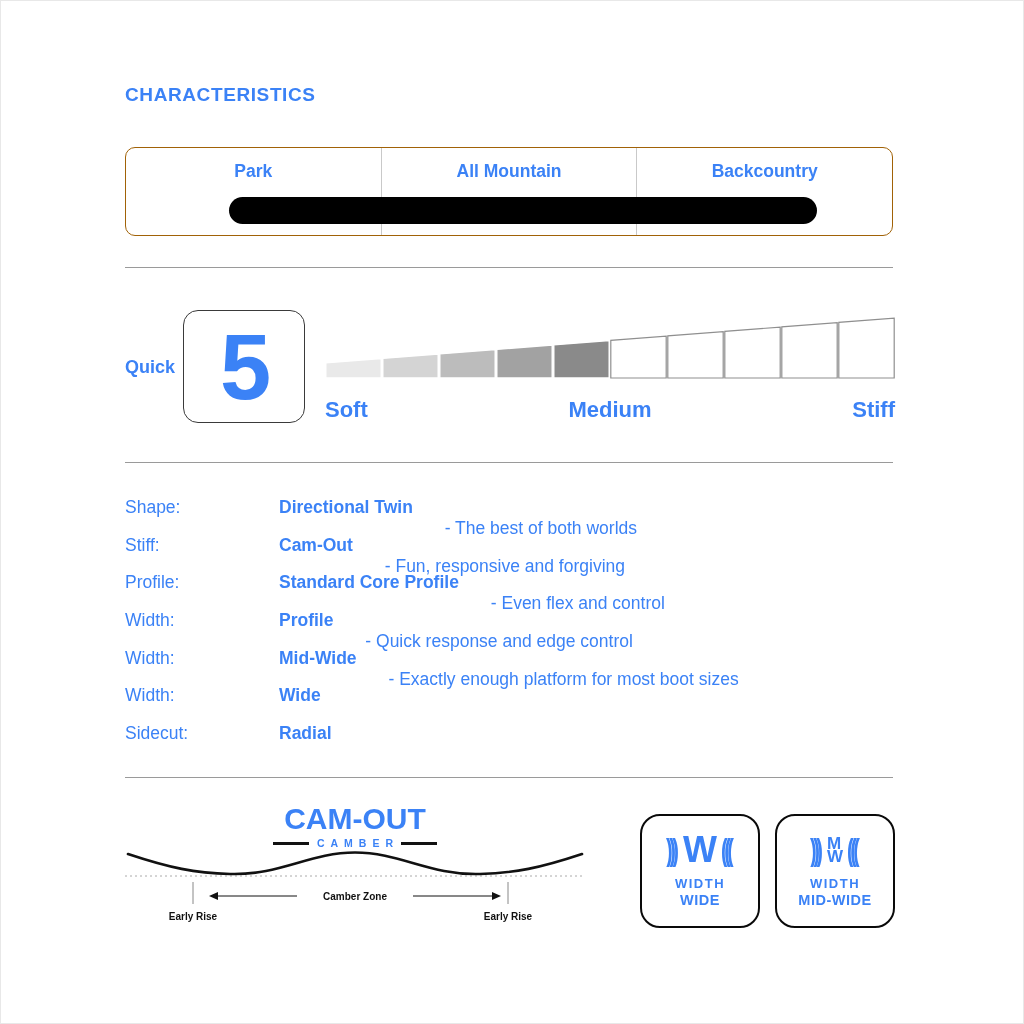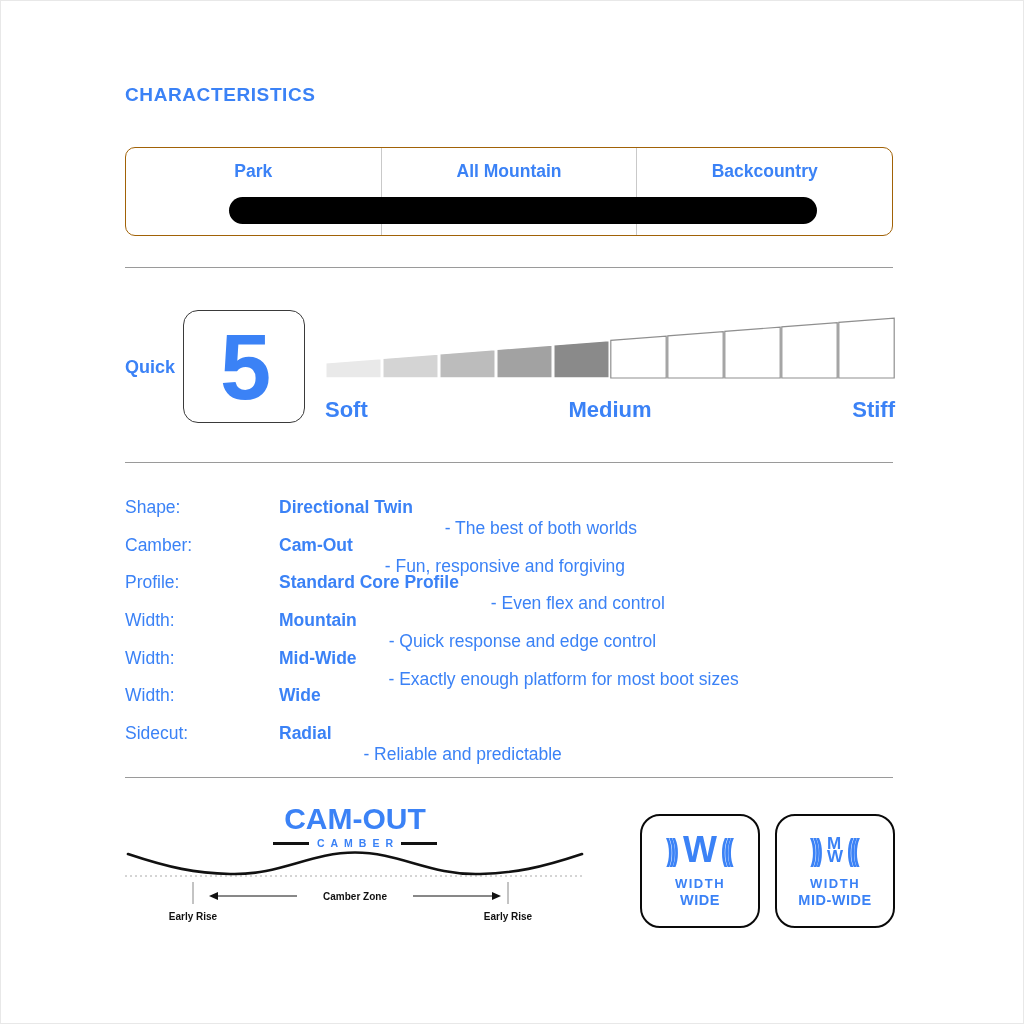--- a/index.html
+++ b/index.html
@@ -101,47 +101,46 @@
 
   <hr class="rule r2">
 
   <div class="spec-list" id="spec-list">
       <div class="spec-row">
         <span class="spec-label">Shape:</span>
         <span class="spec-name">Directional Twin</span>
         <span class="spec-desc">&nbsp;- The best of both worlds</span>
       </div>
       <div class="spec-row">
-        <span class="spec-label">Camber:</span>
+        <span class="spec-label">Stiff:</span>
         <span class="spec-name">Cam-Out</span>
         <span class="spec-desc">&nbsp;- Fun, responsive and forgiving</span>
       </div>
       <div class="spec-row">
         <span class="spec-label">Profile:</span>
         <span class="spec-name">Standard Core Profile</span>
         <span class="spec-desc">&nbsp;- Even flex and control</span>
       </div>
       <div class="spec-row">
         <span class="spec-label">Width:</span>
-        <span class="spec-name">Mountain</span>
+        <span class="spec-name">Profile</span>
         <span class="spec-desc">&nbsp;- Quick response and edge control</span>
       </div>
       <div class="spec-row">
         <span class="spec-label">Width:</span>
         <span class="spec-name">Mid-Wide</span>
         <span class="spec-desc">&nbsp;- Exactly enough platform for most boot sizes</span>
       </div>
       <div class="spec-row">
         <span class="spec-label">Width:</span>
         <span class="spec-name">Wide</span>
       </div>
       <div class="spec-row">
         <span class="spec-label">Sidecut:</span>
         <span class="spec-name">Radial</span>
-        <span class="spec-desc">&nbsp;- Reliable and predictable</span>
       </div>
     </div>
 
   <hr class="rule r3">
 
   <div class="camber-logo">
     <div class="main">CAM-OUT</div>
     <div class="camber-sub">
       <span class="bar"></span>
       <span class="text">CAMBER</span>

